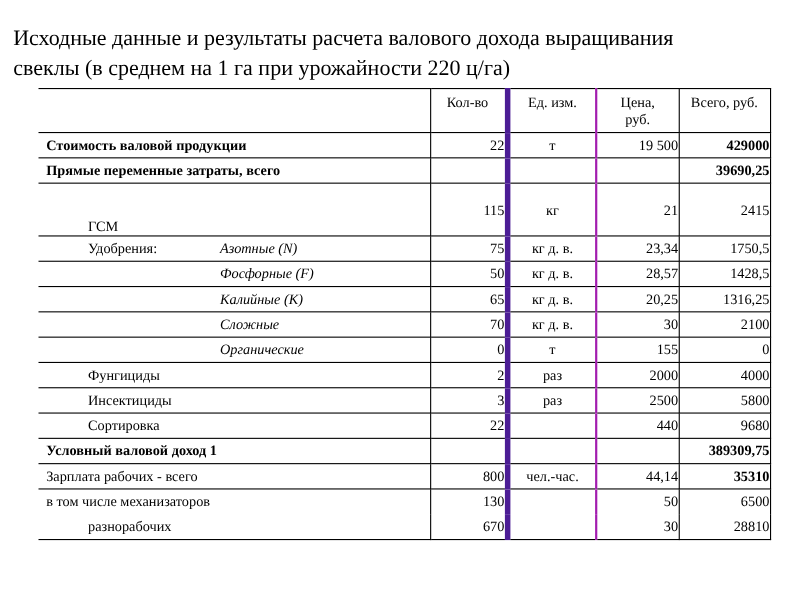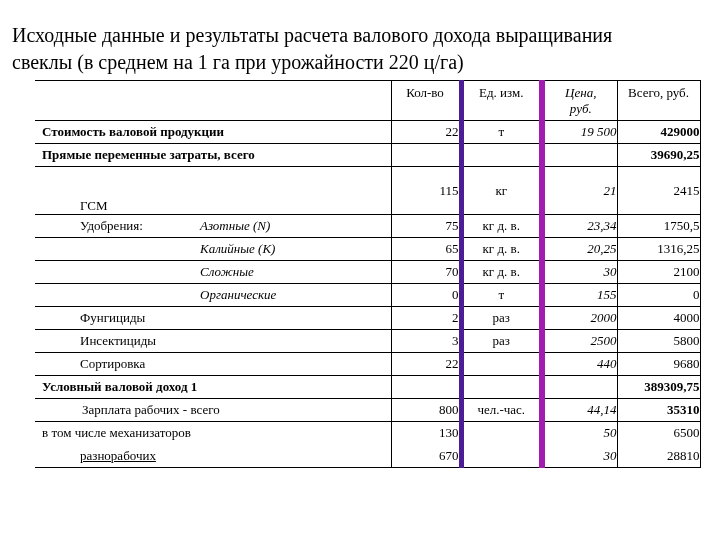--- a/index.html
+++ b/index.html
@@ -57,21 +57,21 @@
   
   tr.row { height: 23px; }
   
   table.main td, table.main th {
     border-top: 1px solid #000;
     border-bottom: 1px solid #000;
   }
   td.c-label, th.c-label { border-left: none; border-right: 1px solid #000; }
   td.c-qty,  th.c-qty  { border-left: 1px solid #000; border-right: 5px solid #4c1d95; }
   td.c-unit, th.c-unit { border-left: 1px solid #000; border-right: 1px solid #000; }
-  td.c-price,th.c-price{ border-left: 6px solid #a21caf; border-right: 1px solid #000; font-style: italic; }
+  td.c-price,th.c-price{ border-left: 2px solid #a21caf; border-right: 1px solid #000; }
   td.c-total,th.c-total{ border-left: 1px solid #000; border-right: 1px solid #000; }
   tr.nb td { border-bottom: none; }
   tr.nt td { border-top: none; }
   td.c-label { position: relative; }
   td.c-label .lbl.ind1 { padding-left: 7px; }
   td.c-label .lbl.ind2 { padding-left: 45px; }
   td.c-label .lbl.ind3 { padding-left: 165px; }
   td.c-label .prefix {
     position: absolute;
     top: 50%;
@@ -137,20 +137,27 @@
             <td class="c-total">2415</td>
           </tr>
           <tr class="row">
             <td class="c-label"><span class="prefix pind2">Удобрения:</span><span class="lbl ind3 italic" style="display: inline-block;">Азотные (N)</span></td>
             <td class="c-qty">75</td>
             <td class="c-unit">кг д. в.</td>
             <td class="c-price">23,34</td>
             <td class="c-total">1750,5</td>
           </tr>
           <tr class="row">
+            <td class="c-label"><span class="lbl ind3 italic" style="display: inline-block;">Фосфорные (F)</span></td>
+            <td class="c-qty">50</td>
+            <td class="c-unit">кг д. в.</td>
+            <td class="c-price">28,57</td>
+            <td class="c-total">1428,5</td>
+          </tr>
+          <tr class="row">
             <td class="c-label"><span class="lbl ind3 italic" style="display: inline-block;">Калийные (К)</span></td>
             <td class="c-qty">65</td>
             <td class="c-unit">кг д. в.</td>
             <td class="c-price">20,25</td>
             <td class="c-total">1316,25</td>
           </tr>
           <tr class="row">
             <td class="c-label"><span class="lbl ind3 italic" style="display: inline-block;">Сложные</span></td>
             <td class="c-qty">70</td>
             <td class="c-unit">кг д. в.</td>
@@ -186,35 +193,35 @@
             <td class="c-total">9680</td>
           </tr>
           <tr class="row">
             <td class="c-label"><span class="lbl ind1 bold" style="display: inline-block;">Условный валовой доход 1</span></td>
             <td class="c-qty"></td>
             <td class="c-unit"></td>
             <td class="c-price"></td>
             <td class="c-total bold">389309,75</td>
           </tr>
           <tr class="row">
-            <td class="c-label"><span class="lbl ind1" style="display: inline-block; margin-left: 40px;">Зарплата  рабочих - всего</span></td>
+            <td class="c-label"><span class="lbl ind1" style="display: inline-block;">Зарплата  рабочих - всего</span></td>
             <td class="c-qty">800</td>
             <td class="c-unit">чел.-час.</td>
             <td class="c-price">44,14</td>
             <td class="c-total bold">35310</td>
           </tr>
           <tr class="row nb">
             <td class="c-label"><span class="lbl ind1" style="display: inline-block;">в том числе механизаторов</span></td>
             <td class="c-qty">130</td>
             <td class="c-unit"></td>
             <td class="c-price">50</td>
             <td class="c-total">6500</td>
           </tr>
           <tr class="row nt">
-            <td class="c-label"><span class="lbl ind2" style="display: inline-block; text-decoration: underline;">разнорабочих</span></td>
+            <td class="c-label"><span class="lbl ind2" style="display: inline-block;">разнорабочих</span></td>
             <td class="c-qty">670</td>
             <td class="c-unit"></td>
             <td class="c-price">30</td>
             <td class="c-total">28810</td>
           </tr>
         </tbody>
     </table>
   </div>
 </div>
 

